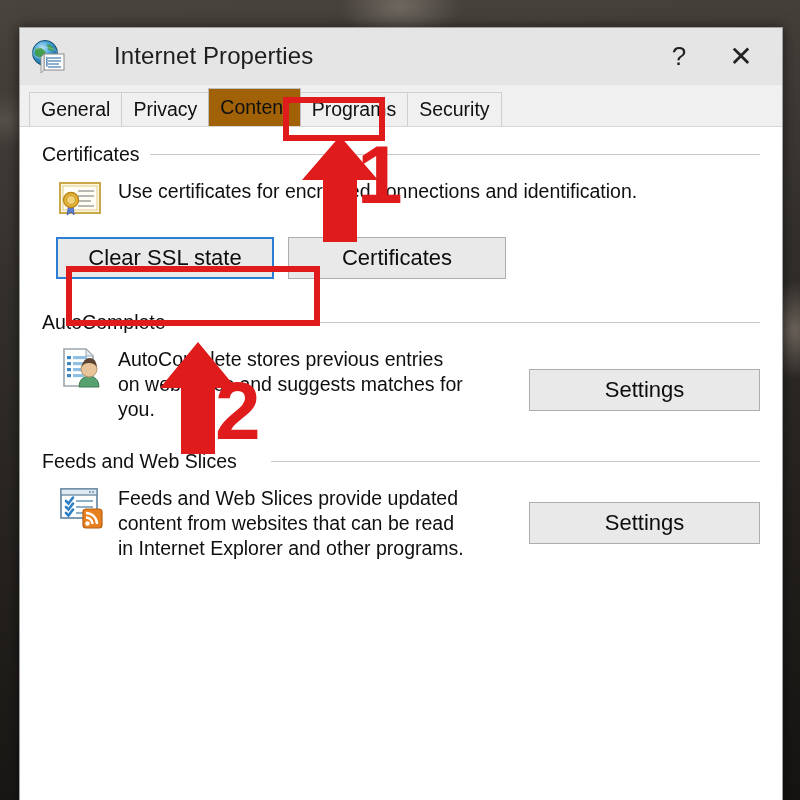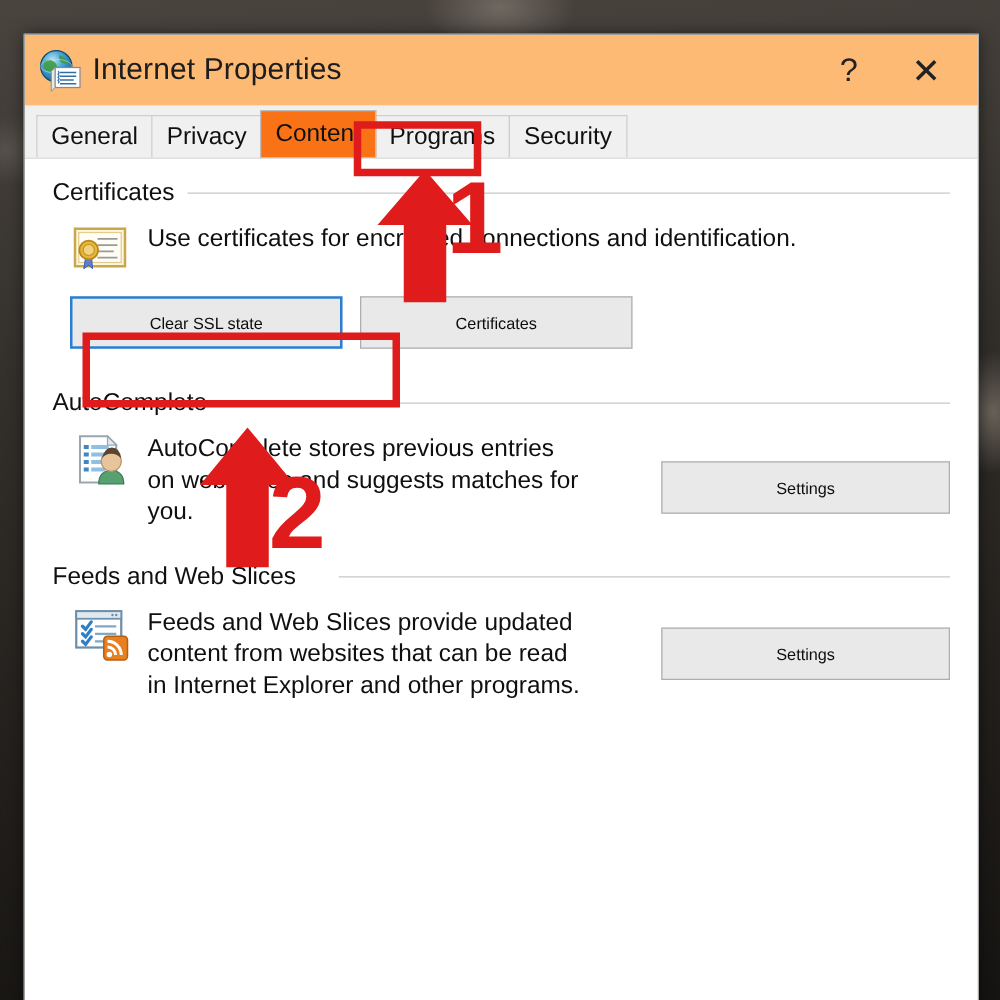--- a/index.html
+++ b/index.html
@@ -39,23 +39,24 @@
     height: 790px;
     background: #ffffff;
     border: 1px solid #a0a0a0;
     box-shadow: 0 0 12px rgba(0,0,0,.55);
     box-sizing: border-box;
   }
 
   #titlebar {
     position: relative;
     height: 56px;
-    background: #fdba74;
-    display: flex;
-    align-items: center;
+    background: #e5e5e5;
+    display: flex;
+    align-items: center;
+    gap: 40px;
   }
 
   #app-icon {
     width: 36px;
     height: 36px;
     margin-left: 10px;
     margin-right: 8px;
     flex: none;
   }
 
@@ -103,21 +104,21 @@
     font-size: 19.5px;
     color: #101010;
     background: #f0f0f0;
     border: 1px solid #cfcfcf;
     border-bottom: none;
     margin-right: -1px;
     white-space: nowrap;
     box-sizing: border-box;
   }
   .tab.selected {
-    background: #f97316;
+    background: #a16207;
     border-color: #bdbdbd;
     z-index: 3;
     height: 38px;
   }
 
   
   #tabpage {
     position: relative;
     background: #ffffff;
     border-top: 1px solid #d6d6d6;
@@ -167,21 +168,21 @@
     flex: 1 1 auto;
   }
 
   .desc-narrow { max-width: 350px; }
 
   
   .btn {
     background: #e9e9e9;
     border: 1px solid #adadad;
     font-family: "Liberation Sans", sans-serif;
-    font-size: 13px;
+    font-size: 22px;
     color: #0d0d0d;
     display: flex;
     align-items: center;
     justify-content: center;
     box-sizing: border-box;
   }
 
   #button-row {
     display: flex;
     gap: 14px;

